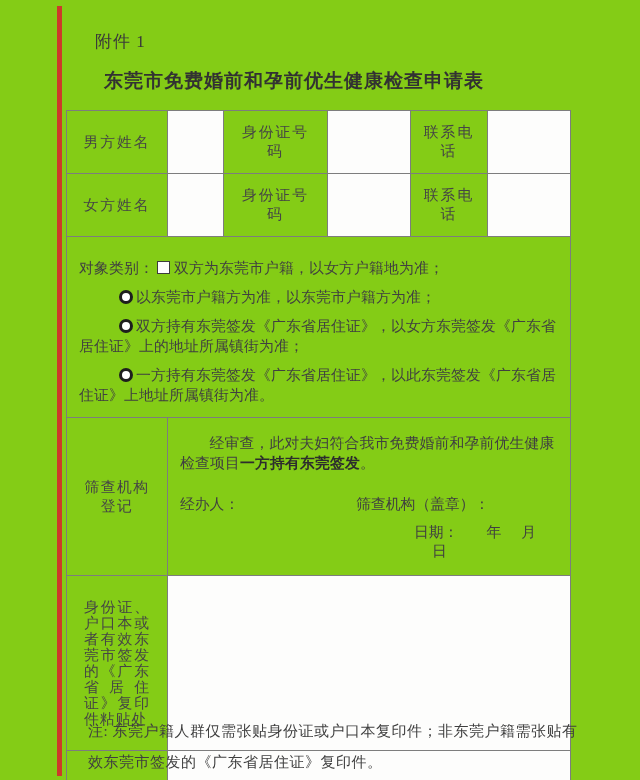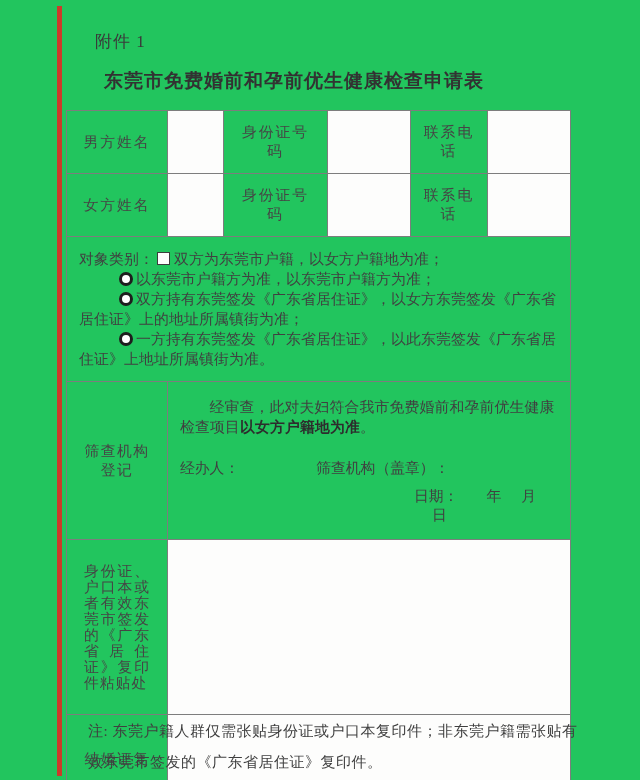--- a/index.html
+++ b/index.html
@@ -3,21 +3,21 @@
 <meta charset="utf-8">
 <style>
   html,body{margin:0;padding:0;}
   body{
     font-family:"Liberation Serif","DejaVu Serif",serif;
     background:#ffffff;
   }
   .page{
     position:relative;
     width:640px;height:780px;
-    background:#22c55e;
+    background:#84cc16;
     overflow:hidden;
     color:#3f3f3f;
   }
   .accent-rule{
     position:absolute;
     left:57px;top:6px;
     width:5px;height:770px;
   }
   .attachment{
     position:absolute;
@@ -55,21 +55,21 @@
     letter-spacing:2px;
     color:#454545;
   }
   tr.r1 td{height:35px;}
   tr.r2 td{height:34px;}
   td.cat-cell{
     height:119px;
     vertical-align:top;
     padding:5px 4px 4px 5px;
   }
-  .cat-line{line-height:20px;letter-spacing:0.2px;}
+  .cat-line{line-height:20px;letter-spacing:0.2px;margin-top:9px;}
   .cat-line.opt{text-indent:40px;}
   .cbx{
     display:inline-block;
     width:11px;height:11px;
     border:1.5px solid #3c3c3c;
     margin:0 4px -1px 3px;
     background:#fdfdfc;
   }
   .ring{
     display:inline-block;
@@ -91,21 +91,21 @@
     padding:5px 8px 0 9px;
   }
   .statement{
     text-indent:2em;
     line-height:20.5px;
     letter-spacing:0.2px;
     margin:0;
   }
   .statement b{color:#2d2d2d;}
   .sign-line{margin-top:21px;}
-  .org-label{margin-left:77px;}
+  .org-label{margin-left:117px;}
   .date-line{margin-top:9px;margin-left:234px;}
   .date-line .yr{margin-left:28px;}
   .date-line .mo{margin-left:20px;}
   .date-line .dy{margin-left:18px;}
   td.paste-id-cell{height:150px;}
   td.paste-id-cell .vlabel{
     padding:6px 5px;
     line-height:16px;
     letter-spacing:1px;
     text-align:justify;
@@ -168,21 +168,21 @@
       <td class="cat-cell" colspan="6">
         <div class="cat-line"><span>对象类别：</span><span class="cbx"></span><span>双方为东莞市户籍，以女方户籍地为准；</span></div>
         <div class="cat-line opt"><span class="ring"></span><span>以东莞市户籍方为准，以东莞市户籍方为准；</span></div>
         <div class="cat-line opt"><span class="ring"></span><span>双方持有东莞签发《广东省居住证》，以女方东莞签发《广东省居住证》上的地址所属镇街为准；</span></div>
         <div class="cat-line opt"><span class="ring"></span><span>一方持有东莞签发《广东省居住证》，以此东莞签发《广东省居住证》上地址所属镇街为准。</span></div>
       </td>
     </tr>
     <tr>
       <td class="screen-label">筛查机构登记</td>
       <td class="screen-cell" colspan="5">
-        <p class="statement"><span>经审查，此对夫妇符合我市免费婚前和孕前优生健康检查项目</span><b>以女方户籍地为准</b><span>。</span></p>
+        <p class="statement"><span>经审查，此对夫妇符合我市免费婚前和孕前优生健康检查项目</span><b>一方持有东莞签发</b><span>。</span></p>
         <div class="sign-line">
           <span>经办人：</span><span class="org-label">筛查机构（盖章）：</span>
         </div>
         <div class="date-line">
           <span>日期：</span><span class="yr">年</span><span class="mo">月</span><span class="dy">日</span>
         </div>
       </td>
     </tr>
     <tr>
       <td class="paste-label paste-id-cell">

